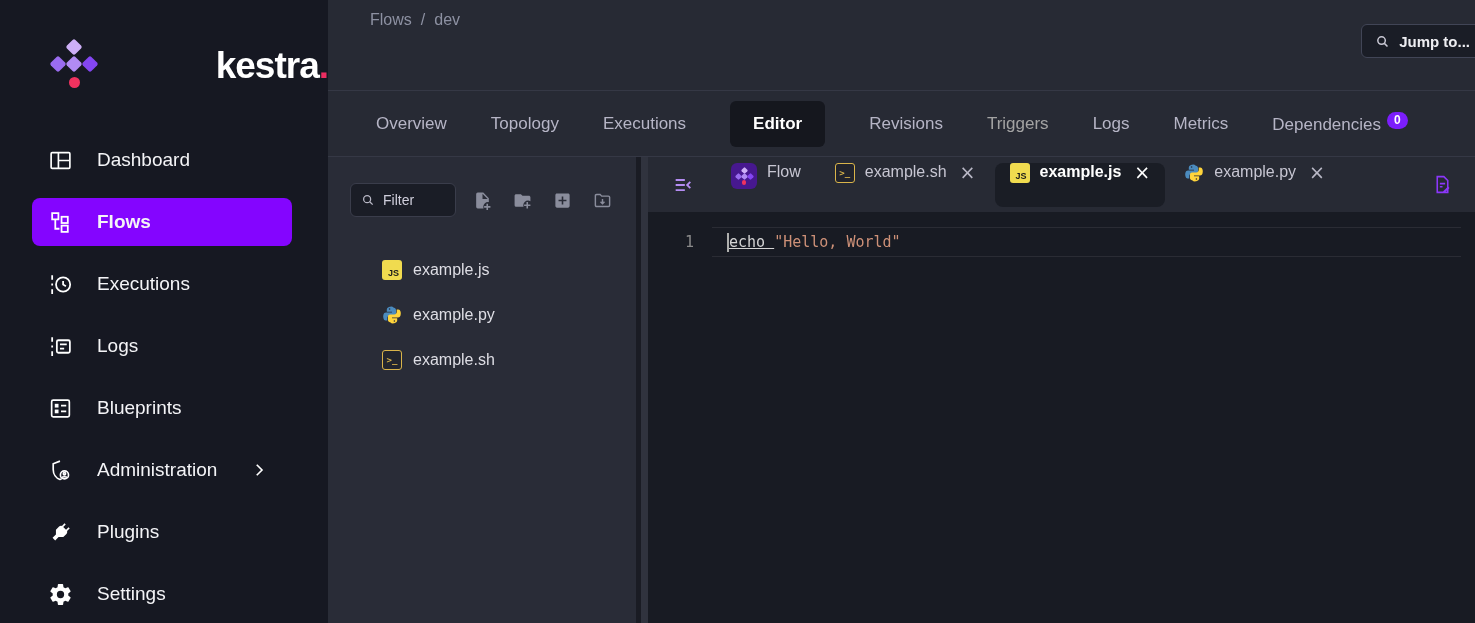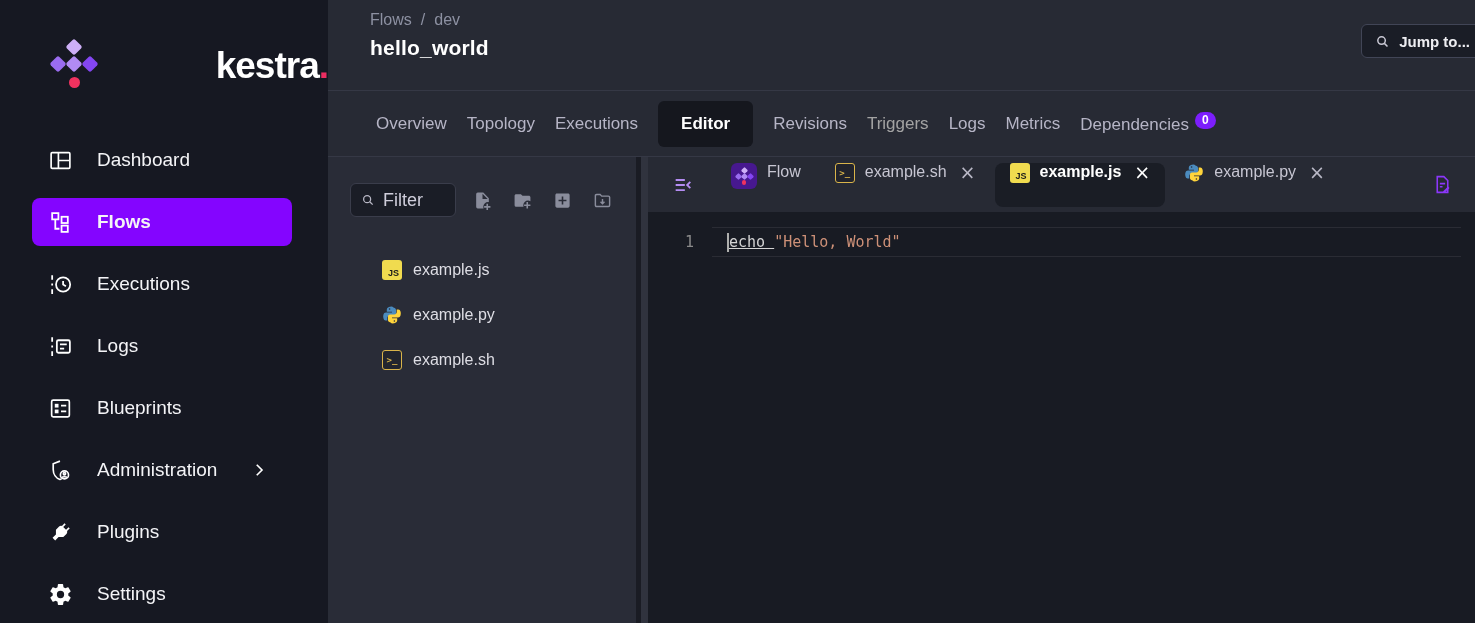--- a/index.html
+++ b/index.html
@@ -26,33 +26,33 @@
 
   
   .main { flex:1; display:flex; flex-direction:column; min-width:0; }
   .topbar { height:91px; background:#272a34; border-bottom:1px solid #353845; position:relative; padding:11px 0 0 42px; }
   .breadcrumb { font-size:16px; color:#8d91a2; display:flex; gap:9px; }
   .breadcrumb .bc-link { cursor:pointer; }
   .page-title { margin-top:7px; color:#ffffff; font-size:21px; font-weight:bold; letter-spacing:.2px; }
   .jump-btn { position:absolute; right:-12px; top:24px; height:34px; display:flex; align-items:center; gap:9px; padding:0 16px 0 13px; background:#1a1d26; border:1px solid #414556; border-radius:6px; color:#ededf1; font-size:15px; font-weight:bold; cursor:pointer; }
   .jump-btn svg { color:#c9c8d4; }
 
-  .navtabs { height:66px; background:#272a34; border-bottom:1px solid #353845; display:flex; align-items:center; padding-left:48px; gap:20px; }
+  .navtabs { height:66px; background:#272a34; border-bottom:1px solid #353845; display:flex; align-items:center; padding-left:48px; gap:44px; }
   .navtab { color:#b6b5c6; font-size:17px; cursor:pointer; white-space:nowrap; }
   .navtab.active { background:#15171e; color:#ffffff; font-weight:bold; padding:13px 23px; border-radius:6px; }
   .navtab.disabled { color:#a3a3a3; }
   .navtab .tab-badge { display:inline-block; margin-left:6px; background:#7c1efc; color:#ffffff; font-size:12px; font-weight:bold; border-radius:9px; padding:1px 7px 2px; vertical-align:6px; }
 
   
   .content { flex:1; display:flex; min-height:0; }
   .explorer { width:308px; min-width:308px; background:#292c37; padding-top:26px; }
   .explorer-toolbar { display:flex; align-items:center; margin-left:22px; gap:21px; }
   .filter-box { width:106px; height:34px; background:#1a1d26; border:1px solid #3a3d4b; border-radius:6px; display:flex; align-items:center; gap:8px; padding:0 10px; margin-right:-4px; }
   .filter-box svg { color:#b9b8c6; flex:0 0 auto; }
-  .filter-input { background:transparent; border:none; outline:none; width:60px; color:#d7d6e0; font-size:18px; font-family:"Liberation Sans",sans-serif; }
+  .filter-input { background:transparent; border:none; outline:none; width:60px; color:#d7d6e0; font-size:14px; font-family:"Liberation Sans",sans-serif; }
   .filter-input::placeholder { color:#cfcedb; opacity:1; }
   .exp-icon { color:#8a8d9c; display:flex; cursor:pointer; }
   .file-list { margin-top:30px; display:flex; flex-direction:column; }
   .file-row { display:flex; align-items:center; gap:11px; height:45px; padding-left:54px; cursor:pointer; }
   .file-row .fname { color:#dedee5; font-size:16px; font-weight:500; }
 
   .ft-js { width:20px; height:20px; background:#f0db4f; border-radius:3px; color:#1b1b1b; font-size:9px; font-weight:bold; display:flex; align-items:flex-end; justify-content:flex-end; padding:2px 3px; }
   .ft-sh { width:20px; height:20px; border:1.5px solid #d9b44a; border-radius:3px; color:#d9b44a; font-size:9px; font-weight:bold; font-family:"DejaVu Sans Mono",monospace; display:flex; align-items:center; justify-content:center; background:rgba(0,0,0,.15); }
   .ft-py { width:20px; height:20px; display:flex; }
 
@@ -195,21 +195,20 @@
   </div>
 
   <div class="main">
 
     <div class="topbar">
       <div class="breadcrumb">
         <span class="bc-link">Flows</span>
         <span>/</span>
         <span class="bc-link">dev</span>
       </div>
-      <div class="page-title">hello_world</div>
       <button class="jump-btn">
         <span style="display:flex">
           <svg width="15" height="15" viewBox="0 0 24 24" fill="none" stroke="currentColor" stroke-width="2.4">
               <circle cx="10.5" cy="10.5" r="6"></circle>
               <path d="M15 15 L20 20"></path>
             </svg>
         </span>
         <span>Jump to...</span>
       </button>
     </div>

